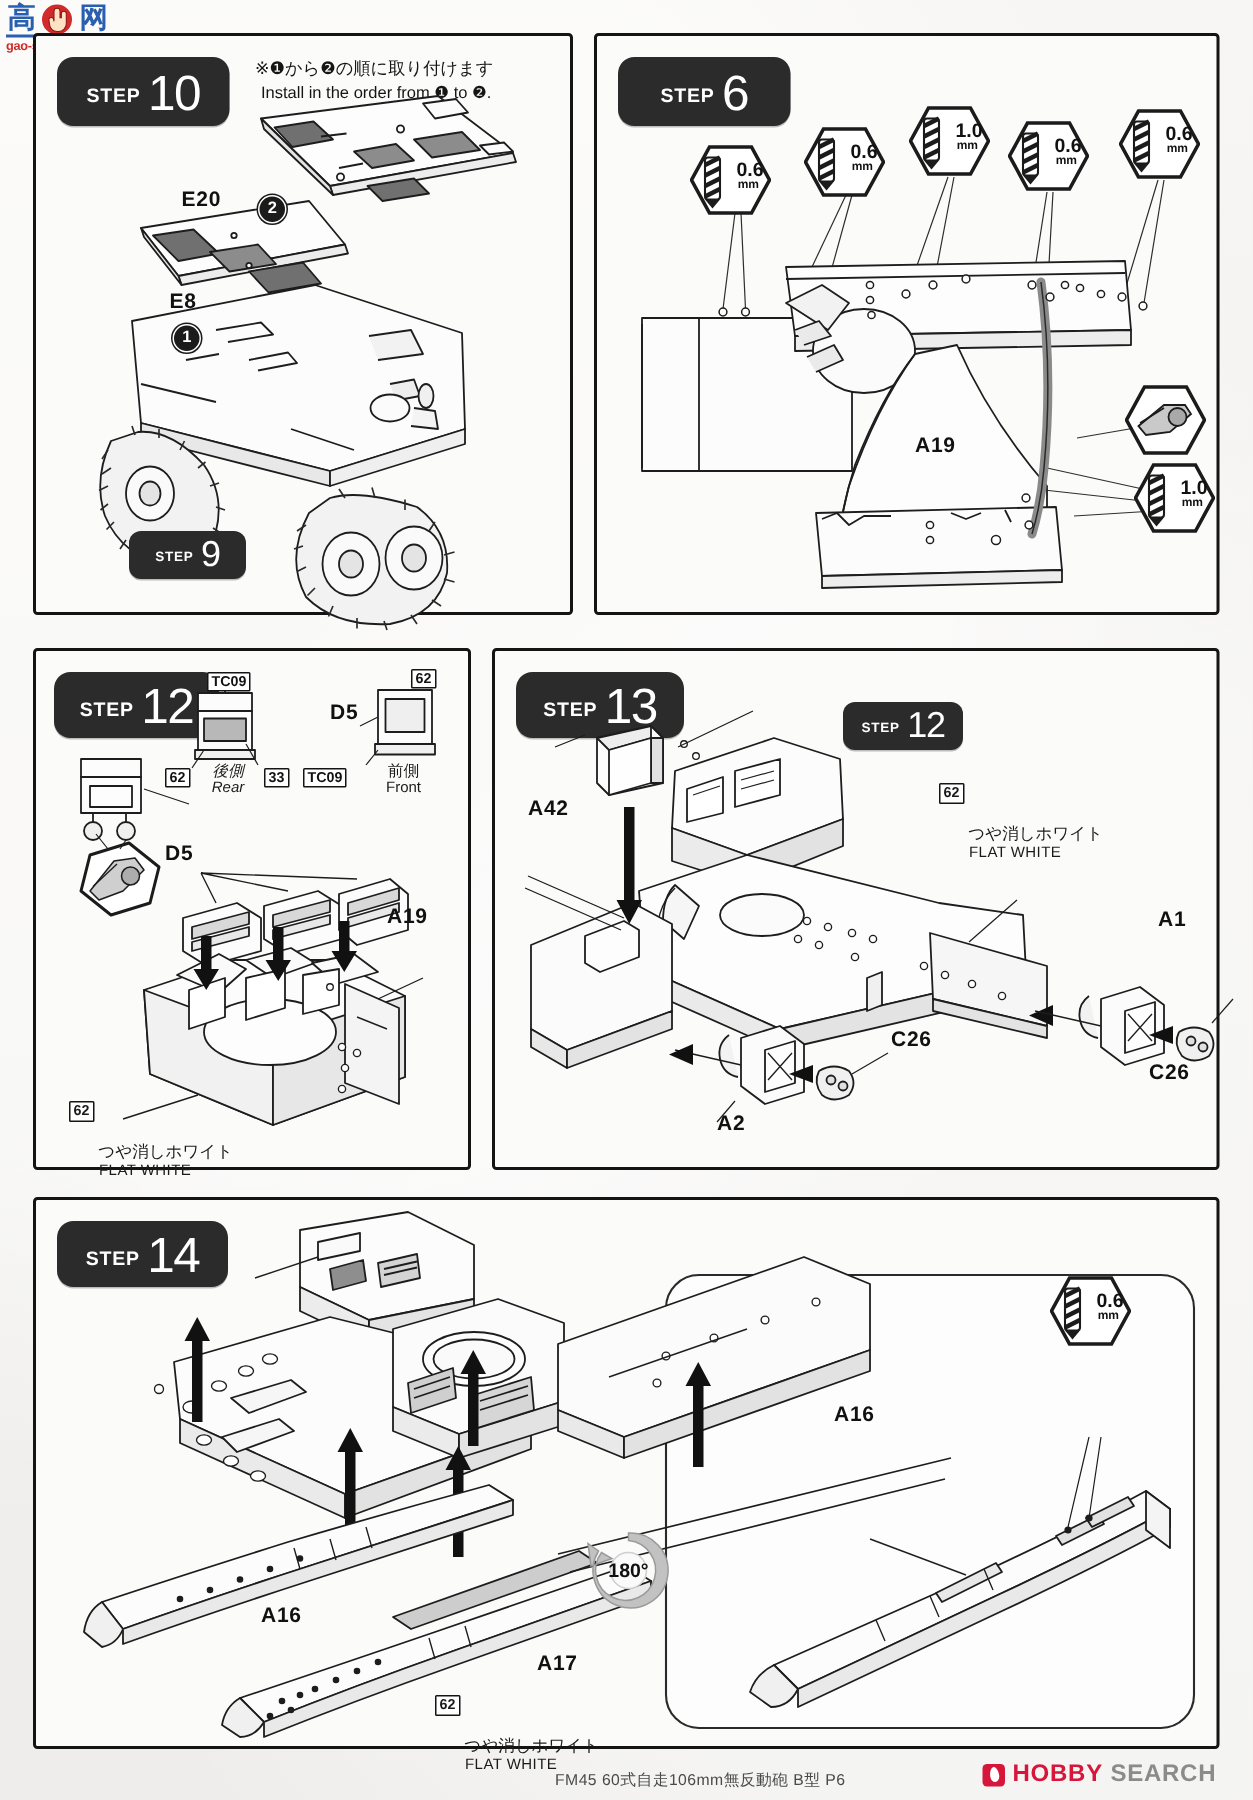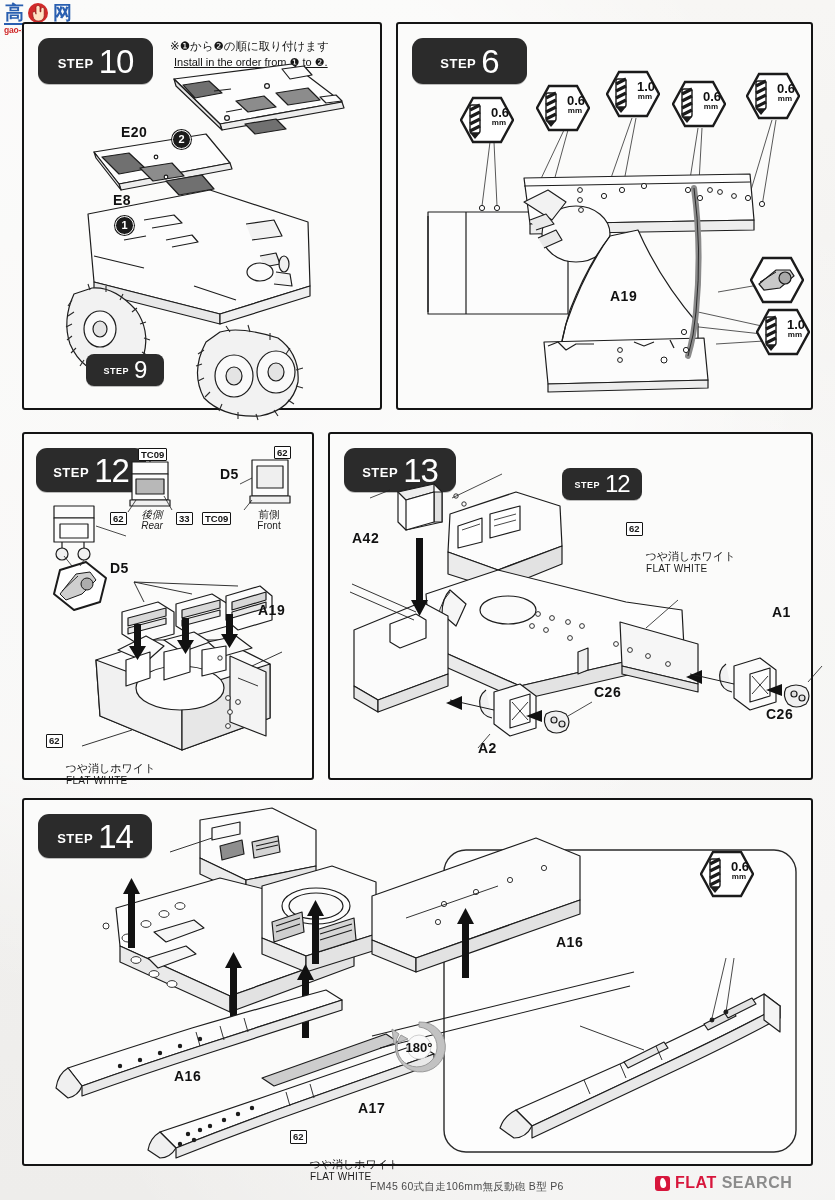--- a/index.html
+++ b/index.html
@@ -109,21 +109,21 @@
   </div>
 
   <div class="panel round" style="left:22px;top:22px;width:360px;height:388px;">
 
     <div class="step-badge" style="left:14px;top:14px;width:115px;height:46px;">
       <span class="s-word">STEP</span>
       <span class="s-num">10</span>
     </div>
 
     <div class="note-jp" style="left:146px;top:14px;">※❶から❷の順に取り付けます</div>
-    <div class="note-en" style="left:150px;top:31px;text-decoration:underline;">Install in the order from ❶ to ❷.</div>
+    <div class="note-en" style="left:150px;top:31px;">Install in the order from ❶ to ❷.</div>
 
     <div class="art" style="left:0;top:0;width:360px;height:388px;">
       <svg width="360" height="388" viewBox="0 0 360 388">
         <g fill="none" stroke="#1d1d1d" stroke-width="1.2" stroke-linejoin="round">
 
           <path d="M150 55 L268 40 L318 78 L196 100 Z" fill="#fdfdfd"></path>
           <path d="M196 100 L318 78 L320 84 L198 106 Z" fill="#ececec"></path>
           <path d="M150 55 L196 100 L198 106 L152 62 Z" fill="#e4e4e4"></path>
           <path d="M159 61 L185 57 L198 69 L171 74 Z" fill="#707070"></path>
           <path d="M212 77 L240 72 L252 83 L224 88 Z" fill="#8c8c8c"></path>
@@ -717,16 +717,16 @@
     <div class="paint-call" style="left:266px;top:330px;">
       <span class="pc-chip">62</span><span class="pc-jp">つや消しホワイト</span>
       <span class="pc-en">FLAT WHITE</span>
     </div>
   </div>
 
   <div class="footer-code" style="left:330px;top:1180px;">FM45 60式自走106mm無反動砲 B型 P6</div>
 
   <div class="hs-logo" style="left:655px;top:1174px;">
     <span class="hs-mark"></span>
-    <span class="hs-t1">FLAT</span>
+    <span class="hs-t1">HOBBY</span>
     <span class="hs-t2">SEARCH</span>
   </div>
 </div>
 
 </body></html>

